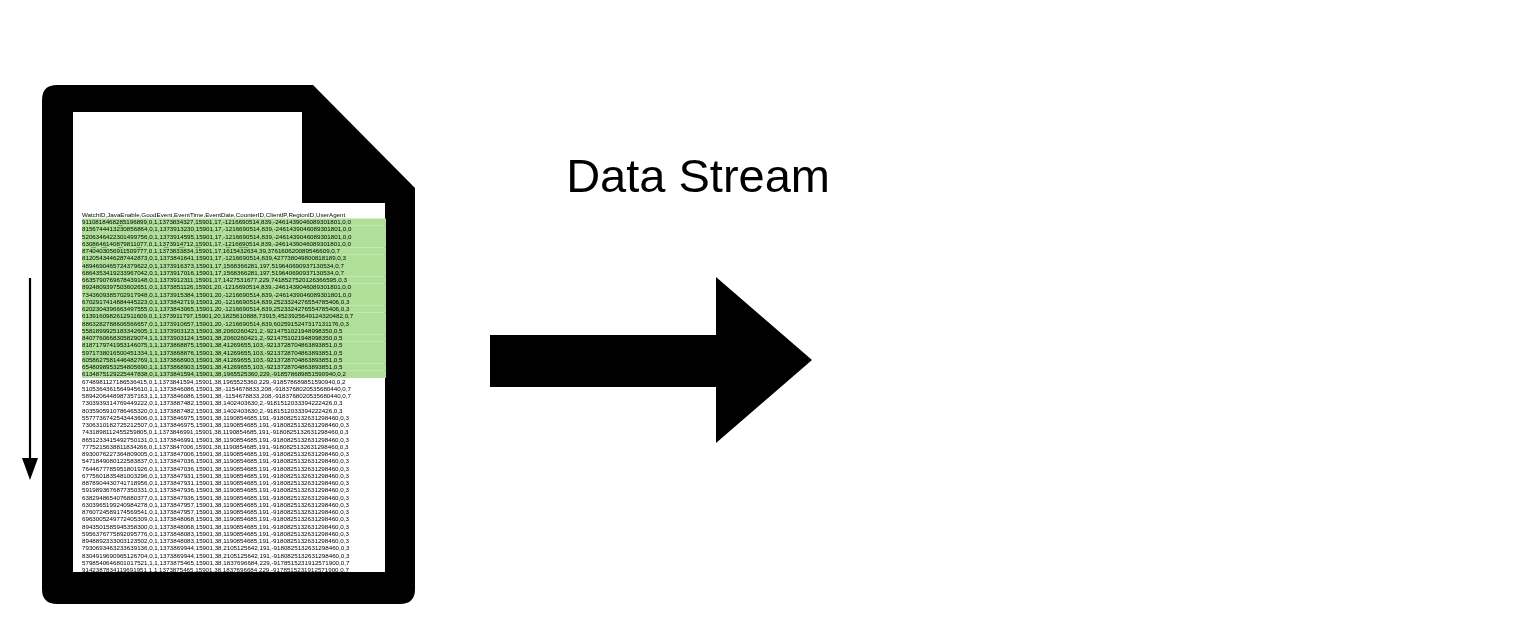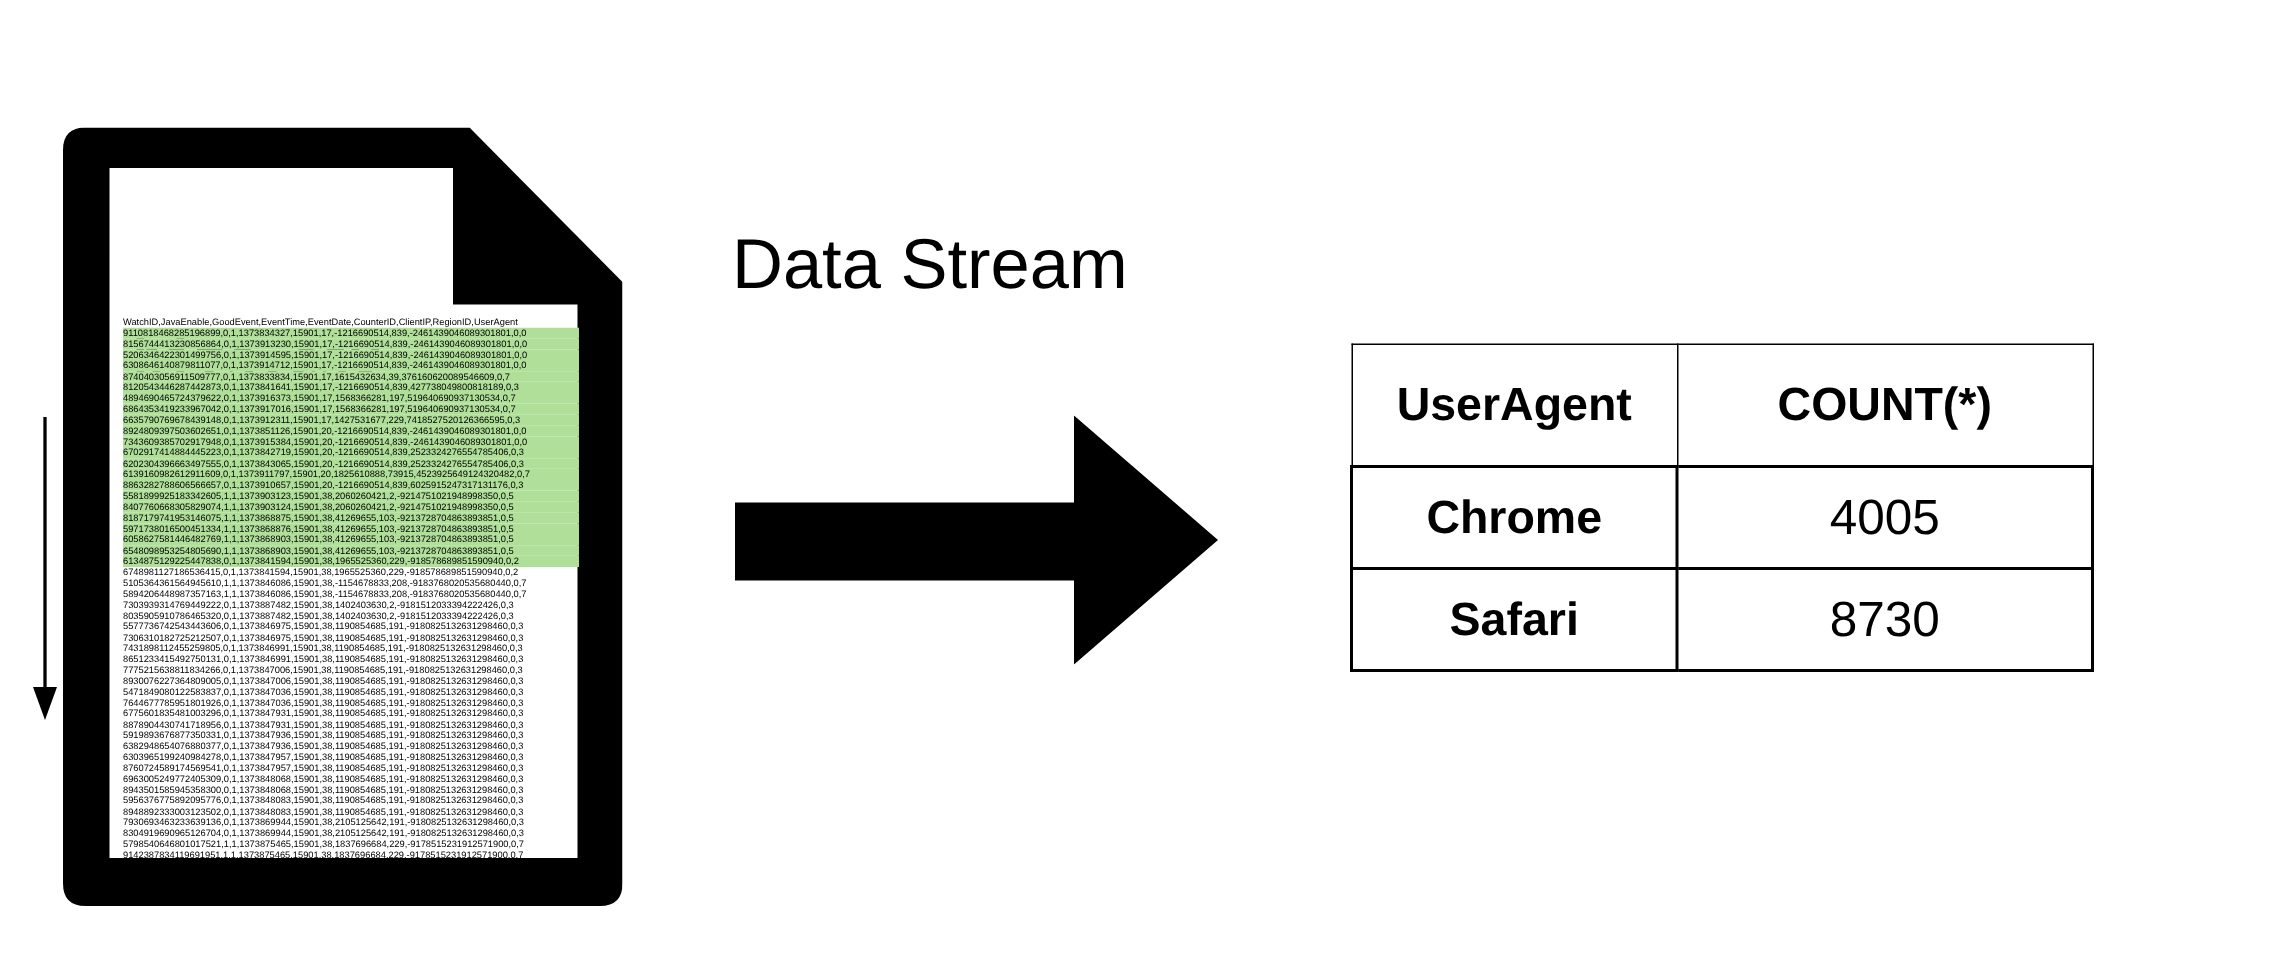--- a/index.html
+++ b/index.html
@@ -15,21 +15,21 @@
   .file-title{position:absolute;left:46px;top:138px;font-family:"DejaVu Sans Mono",monospace;
               font-weight:bold;font-size:36px;line-height:36px;letter-spacing:-1px;white-space:nowrap;}
   .csv-block{position:absolute;left:40px;top:126px;width:304px;height:366px;overflow:hidden;}
   .csv-scale{transform:scale(0.5);transform-origin:0 0;width:640px;
              font-family:"Liberation Sans",sans-serif;font-size:12.4px;line-height:14.5px;
              white-space:nowrap;color:#000;}
   .csv-line{height:14.5px;}
   .csv-line.hl{background:var(--hl,#afdf99);}
 
   
-  .stream-label{position:absolute;left:488px;top:152px;width:360px;text-align:left;
+  .stream-label{position:absolute;left:470px;top:152px;width:360px;text-align:right;
                 font-size:47px;line-height:47px;white-space:nowrap;}
   .flow-arrow{position:absolute;left:490px;top:277px;width:322px;height:166px;}
 
   
   .agg-title{position:absolute;left:900px;top:144px;width:494px;text-align:center;
              font-size:45px;line-height:45px;white-space:nowrap;}
   table.agg{position:absolute;left:900px;top:229px;width:494px;border-collapse:collapse;
             table-layout:fixed;}
   table.agg th,table.agg td{text-align:center;vertical-align:middle;padding:0;}
   table.agg thead th{border:1px solid #000;height:80px;font-weight:bold;font-size:31px;}
@@ -115,36 +115,14 @@
     </div>
   </div>
 
   <div class="stream-label">Data Stream</div>
   <div class="flow-arrow">
     <svg width="322" height="166" viewBox="0 0 322 166">
       <polygon points="0,58 226,58 226,0 322,83 226,166 226,110 0,110" fill="#000"></polygon>
     </svg>
   </div>
 
-  <table class="agg">
-    <colgroup>
-        <col class="col-agent">
-        <col class="col-count">
-      </colgroup>
-    <thead>
-      <tr>
-        <th>UserAgent</th>
-        <th>COUNT(*)</th>
-      </tr>
-    </thead>
-    <tbody id="agg-body">
-        <tr>
-          <td class="agent">Chrome</td>
-          <td class="count">4005</td>
-        </tr>
-        <tr>
-          <td class="agent">Safari</td>
-          <td class="count">8730</td>
-        </tr>
-      </tbody>
-  </table>
 
 </div>
 
 </body></html>

